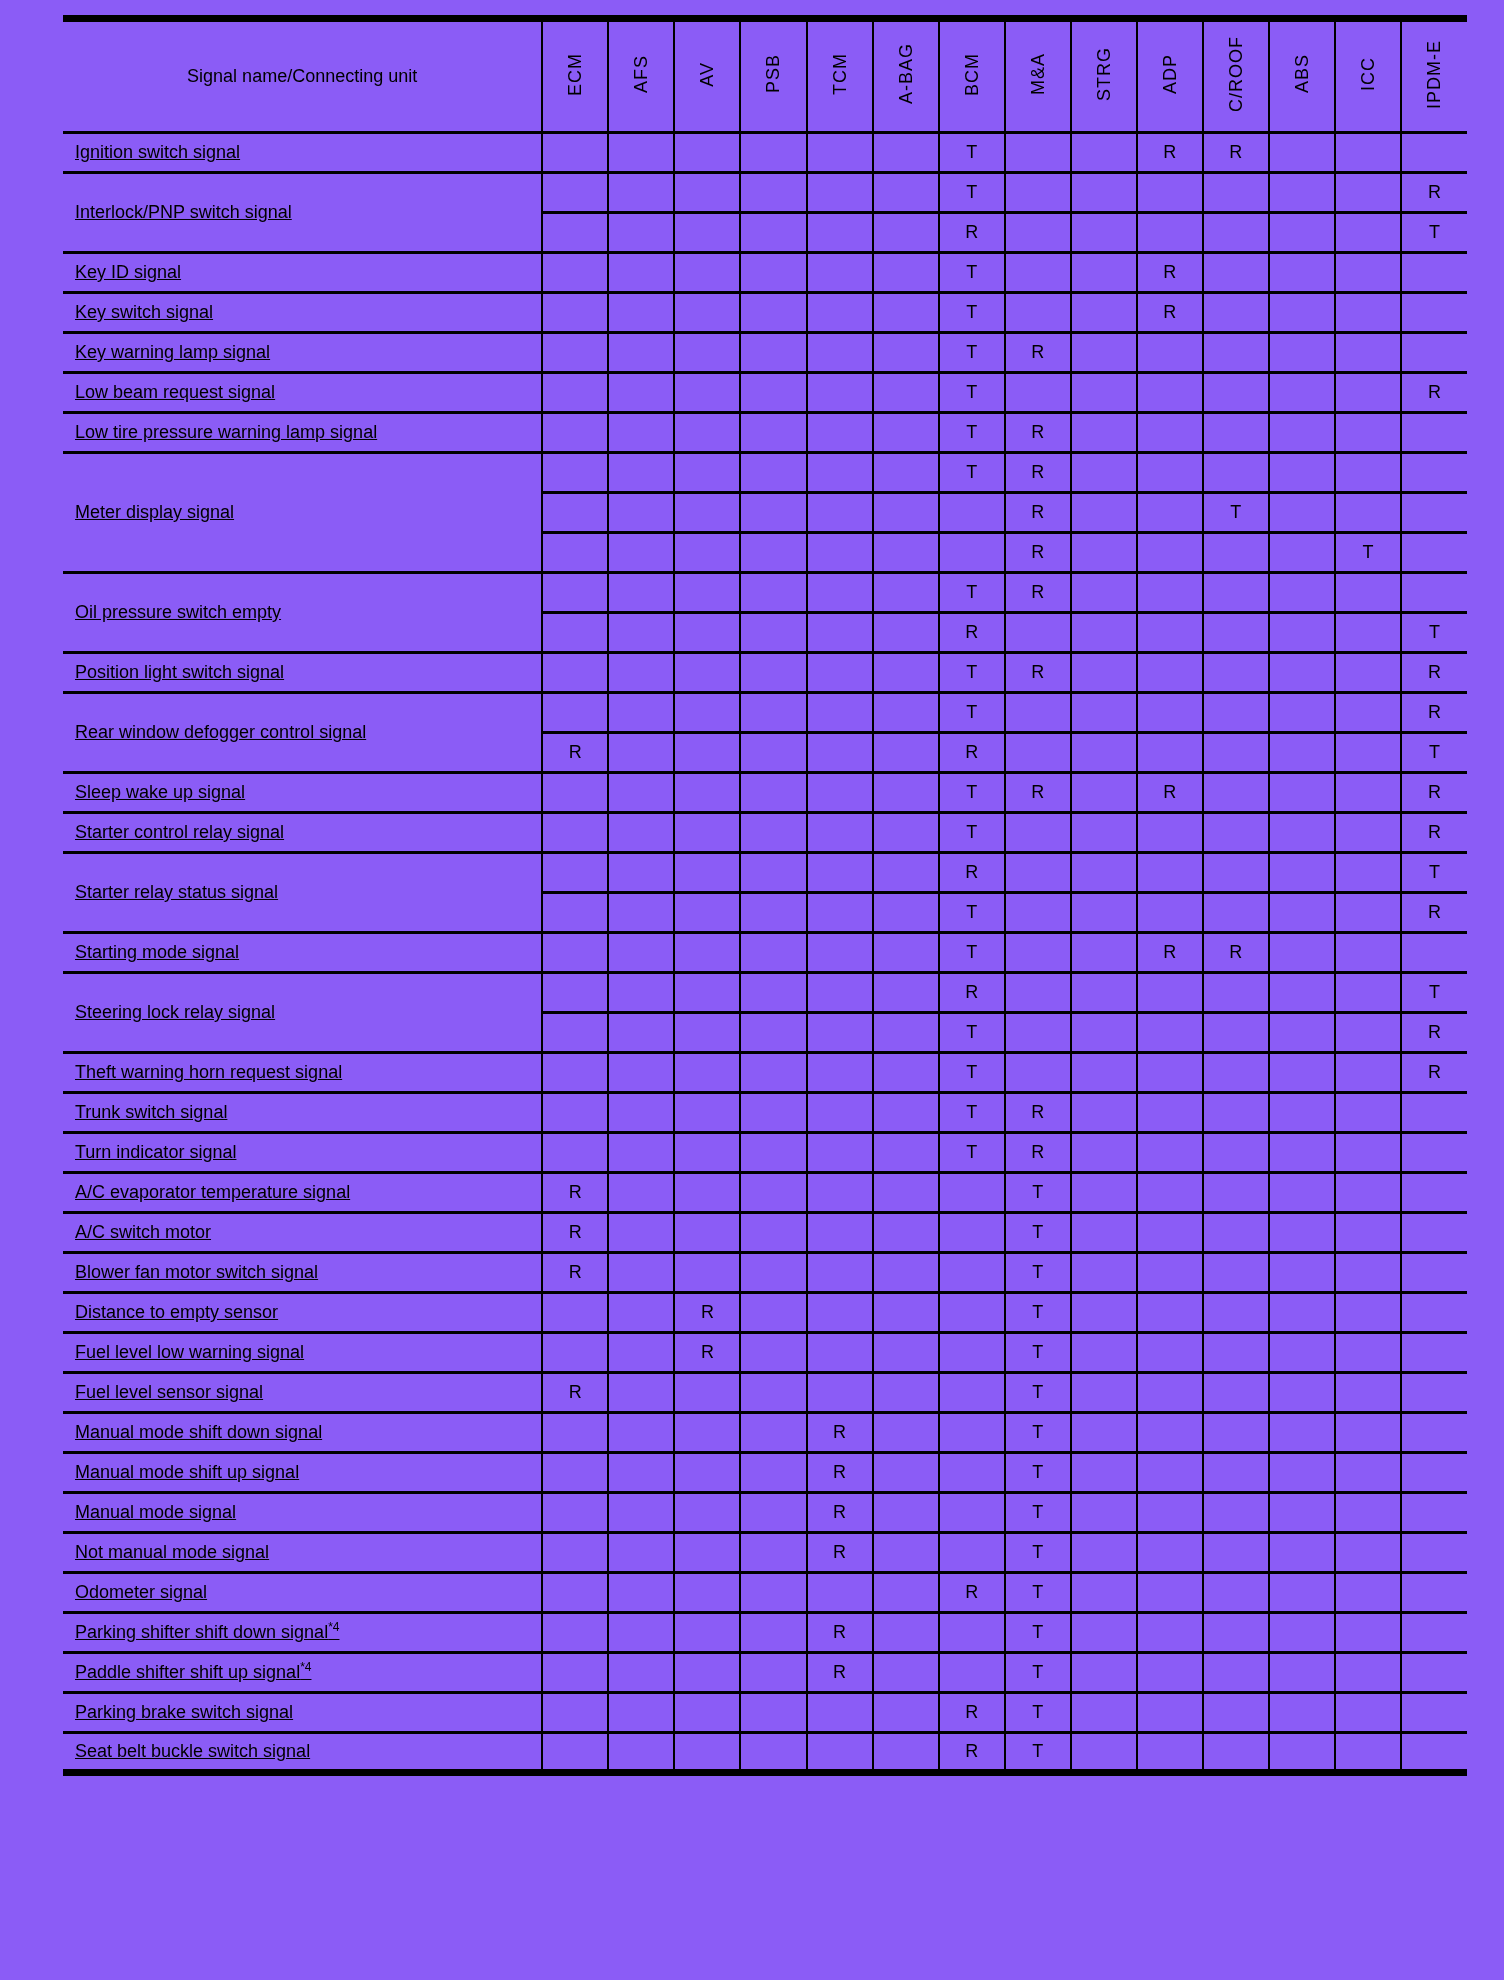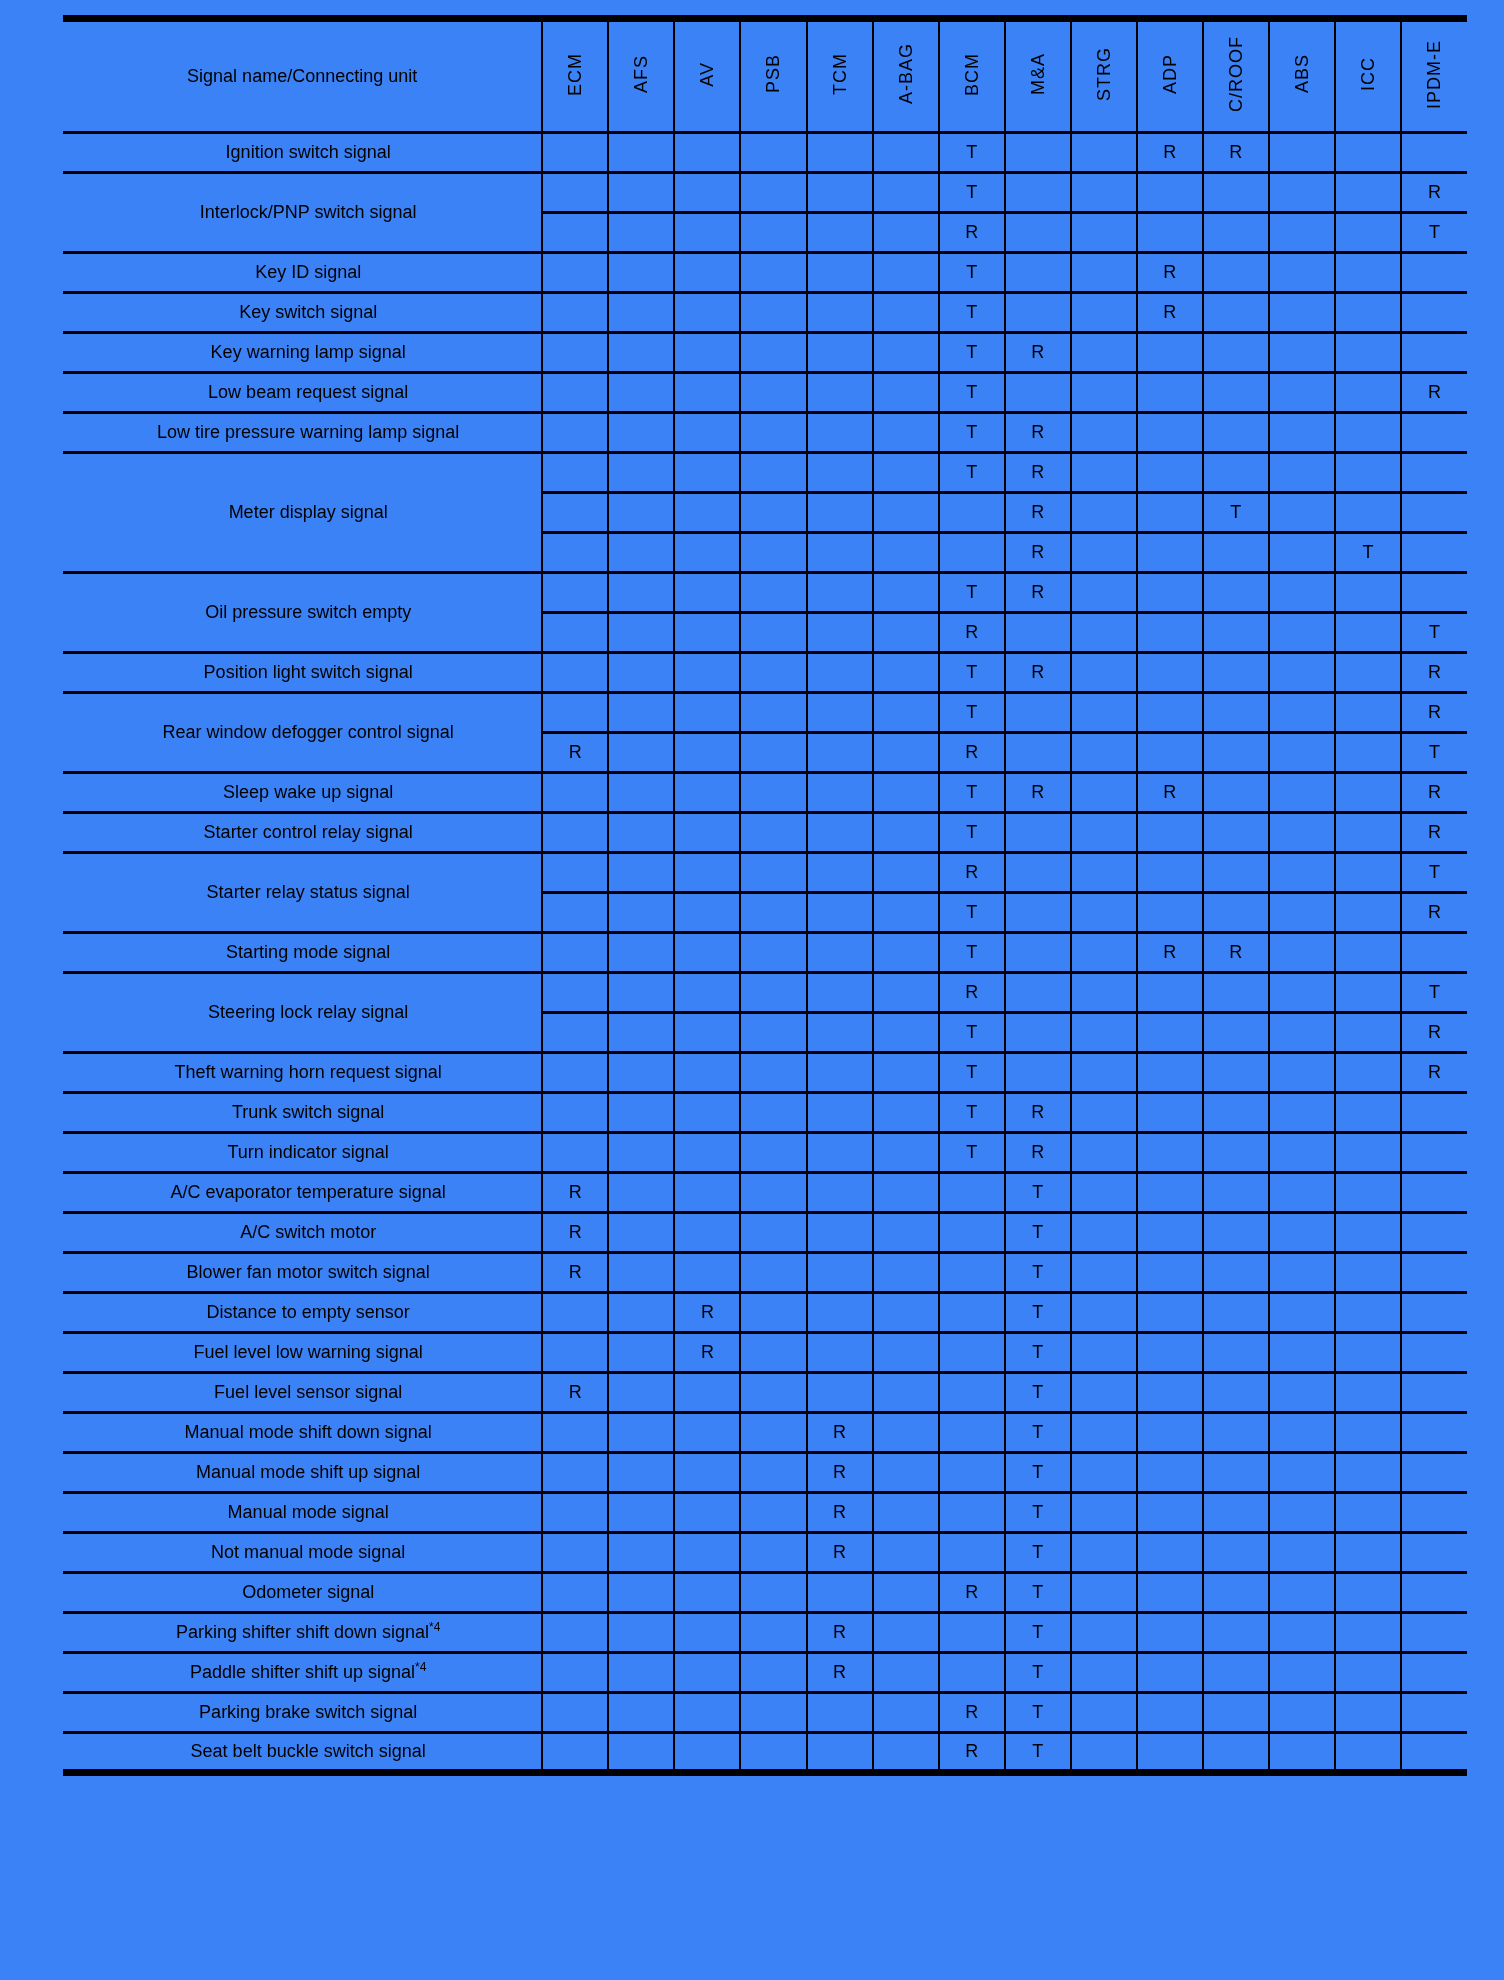--- a/index.html
+++ b/index.html
@@ -2,21 +2,21 @@
 <html><head>
 <meta charset="utf-8">
 <style>
   * { margin:0; padding:0; box-sizing:border-box; }
   html,body { background:#fff; }
   body {
     width:1504px; height:1980px;
     font-family:"Liberation Sans", sans-serif;
     color:#000;
   }
-  .page { position:relative; width:1504px; height:1980px; background:#3b82f6; overflow:hidden; }
+  .page { position:relative; width:1504px; height:1980px; background:#8b5cf6; overflow:hidden; }
 
   table.signal-table {
     position:absolute; left:63px; top:15px;
     width:1404px;
     border-collapse:collapse;
     table-layout:fixed;
     border-top:7px solid #000;
     border-bottom:7px solid #000;
   }
   col.label-col { width:479px; }
@@ -45,23 +45,24 @@
     writing-mode:vertical-rl;
     transform:rotate(180deg);
     font-size:18px;
     letter-spacing:1px;
     white-space:nowrap;
     line-height:1;
   }
 
   tbody td { height:40px; font-size:18px; }
   td.row-label {
-    text-align:center;
+    text-align:left;
     padding-left:12px;
     vertical-align:middle;
+    text-decoration:underline;
   }
   td.row-label sup {
     font-size:12px;
     vertical-align:super;
     line-height:0;
   }
   td.cell {
     text-align:center;
     vertical-align:middle;
   }

